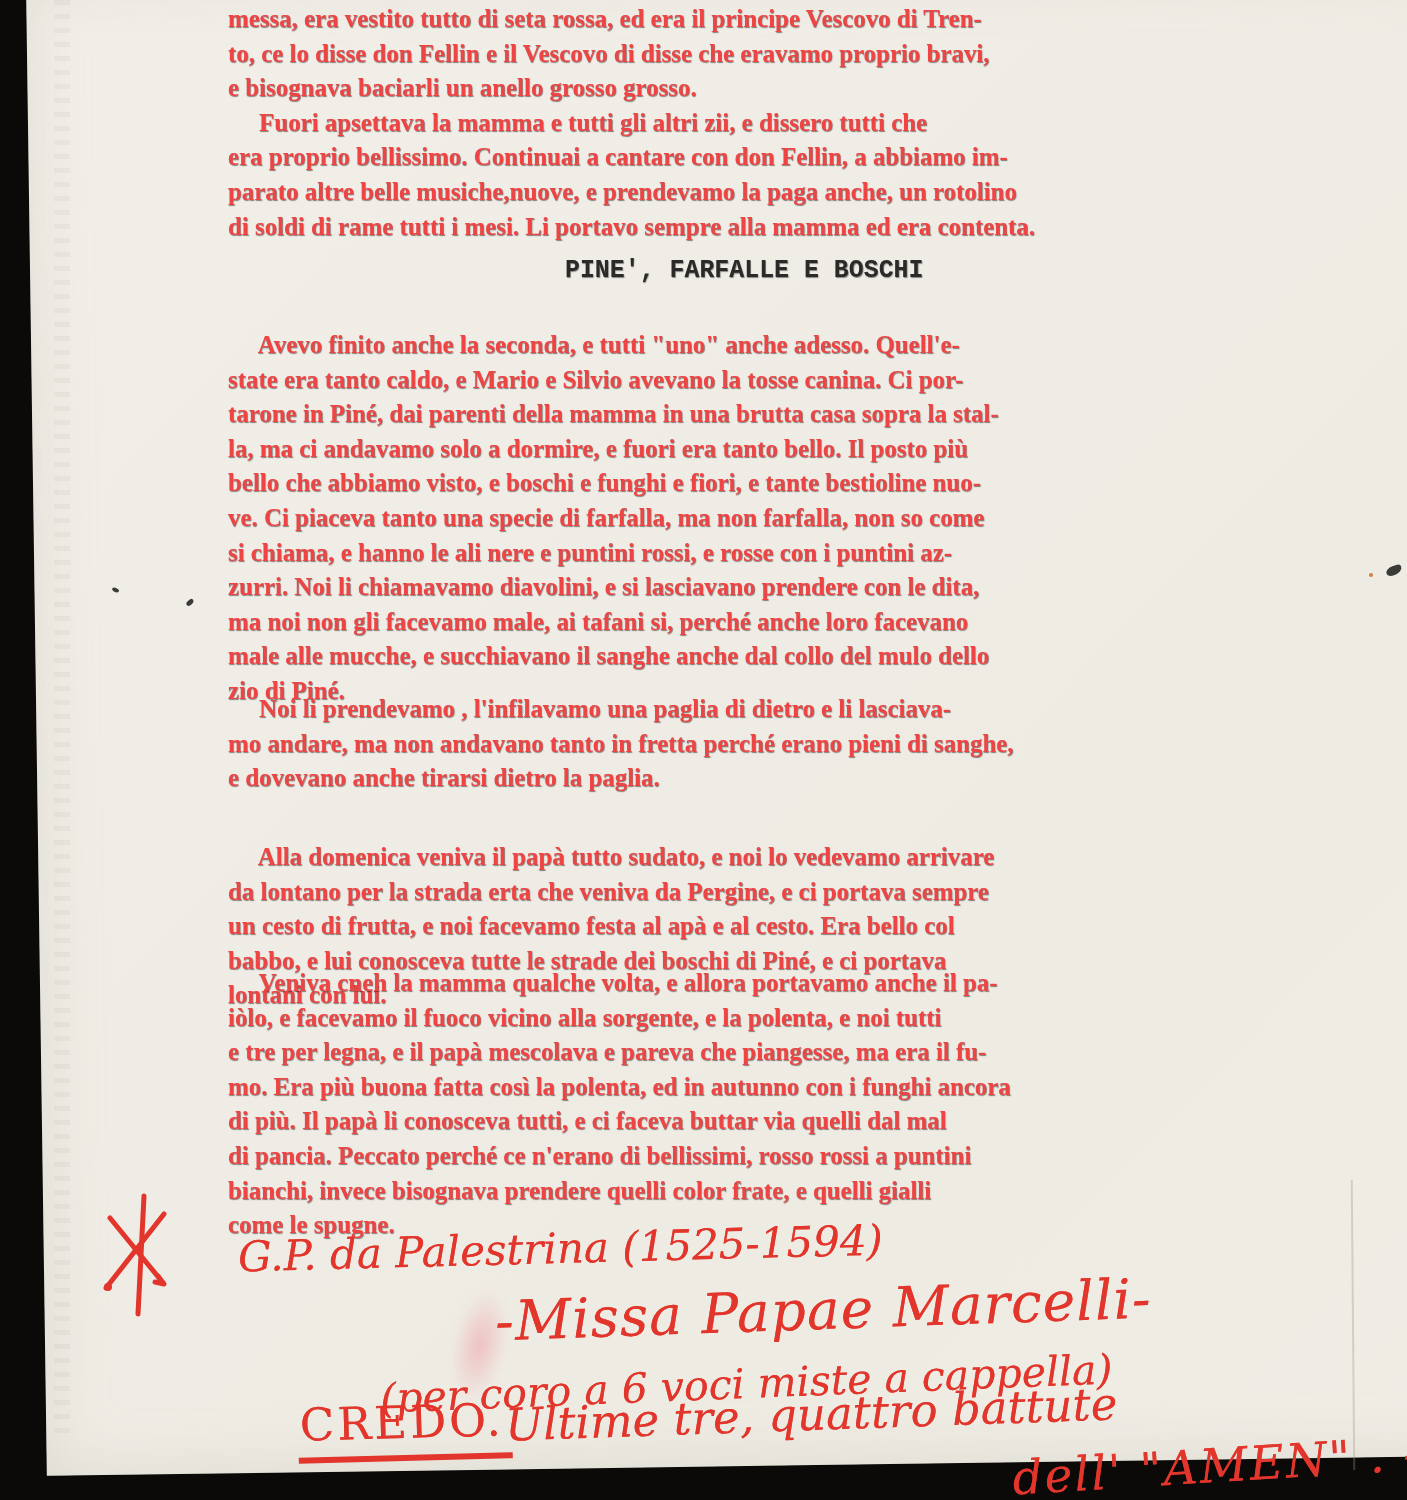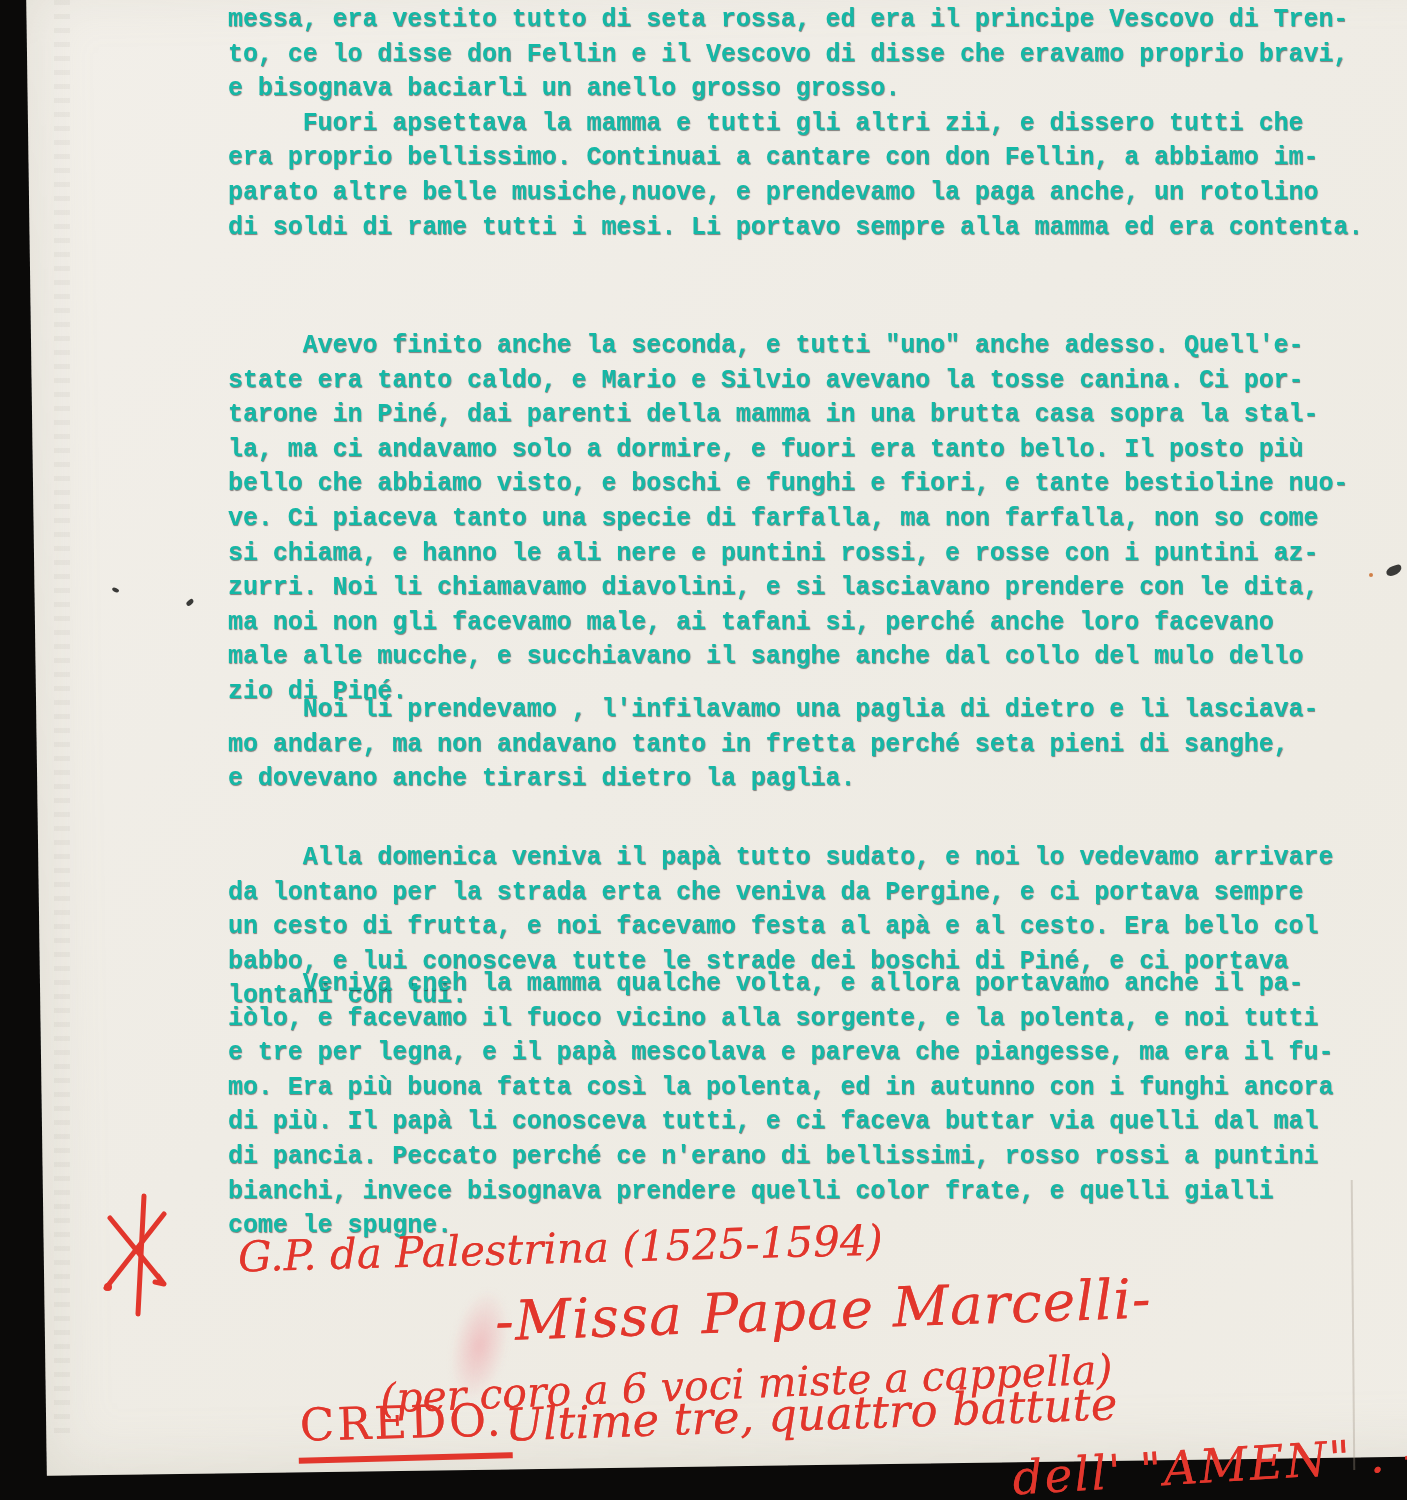--- a/index.html
+++ b/index.html
@@ -27,25 +27,25 @@
     opacity:.5;
   }
   .crease{
     position:absolute;left:1352px;top:1180px;width:2px;height:290px;
     background:rgba(160,150,135,0.35);
     transform:rotate(-0.5deg);
   }
   .typeblock{
     position:absolute;
     margin:0;
-    font-family:Liberation Mono, monospace;
+    font-family:Liberation Serif, serif;
     font-size:24.9px;
     line-height:34.6px;
     font-weight:bold;
-    color:#14b8a6;
+    color:#ef4444;
     text-shadow:0.6px 0.6px 1px rgba(35,35,35,0.55);
     white-space:pre;
     letter-spacing:0;
   }
   .b1{left:228px;top:2px;}
   .heading{
     position:absolute;left:565px;top:256px;
     font-family:"Liberation Mono", monospace;
     font-size:24.9px;font-weight:bold;color:#2a2a29;
     text-shadow:0.6px 0.6px 1px rgba(35,35,35,0.5);
@@ -101,35 +101,36 @@
   <div class="crease"></div>
 
   <pre class="typeblock b1">messa, era vestito tutto di seta rossa, ed era il principe Vescovo di Tren-
 to, ce lo disse don Fellin e il Vescovo di disse che eravamo proprio bravi,
 e bisognava baciarli un anello grosso grosso.
      Fuori apsettava la mamma e tutti gli altri zii, e dissero tutti che
 era proprio bellissimo. Continuai a cantare con don Fellin, a abbiamo im-
 parato altre belle musiche,nuove, e prendevamo la paga anche, un rotolino
 di soldi di rame tutti i mesi. Li portavo sempre alla mamma ed era contenta.</pre>
 
+  <div class="heading">PINE', FARFALLE E BOSCHI</div>
 
   <pre class="typeblock b2">     Avevo finito anche la seconda, e tutti "uno" anche adesso. Quell'e-
 state era tanto caldo, e Mario e Silvio avevano la tosse canina. Ci por-
 tarone in Piné, dai parenti della mamma in una brutta casa sopra la stal-
 la, ma ci andavamo solo a dormire, e fuori era tanto bello. Il posto più
 bello che abbiamo visto, e boschi e funghi e fiori, e tante bestioline nuo-
 ve. Ci piaceva tanto una specie di farfalla, ma non farfalla, non so come
 si chiama, e hanno le ali nere e puntini rossi, e rosse con i puntini az-
 zurri. Noi li chiamavamo diavolini, e si lasciavano prendere con le dita,
 ma noi non gli facevamo male, ai tafani si, perché anche loro facevano
 male alle mucche, e succhiavano il sanghe anche dal collo del mulo dello
 zio di Piné.</pre>
 
   <pre class="typeblock b3">     Noi li prendevamo , l'infilavamo una paglia di dietro e li lasciava-
-mo andare, ma non andavano tanto in fretta perché seta pieni di sanghe,
+mo andare, ma non andavano tanto in fretta perché erano pieni di sanghe,
 e dovevano anche tirarsi dietro la paglia.</pre>
 
   <pre class="typeblock b4">     Alla domenica veniva il papà tutto sudato, e noi lo vedevamo arrivare
 da lontano per la strada erta che veniva da Pergine, e ci portava sempre
 un cesto di frutta, e noi facevamo festa al apà e al cesto. Era bello col
 babbo, e lui conosceva tutte le strade dei boschi di Piné, e ci portava
 lontani con lui.</pre>
 
   <pre class="typeblock b5">     Veniva cneh la mamma qualche volta, e allora portavamo anche il pa-
 iòlo, e facevamo il fuoco vicino alla sorgente, e la polenta, e noi tutti

